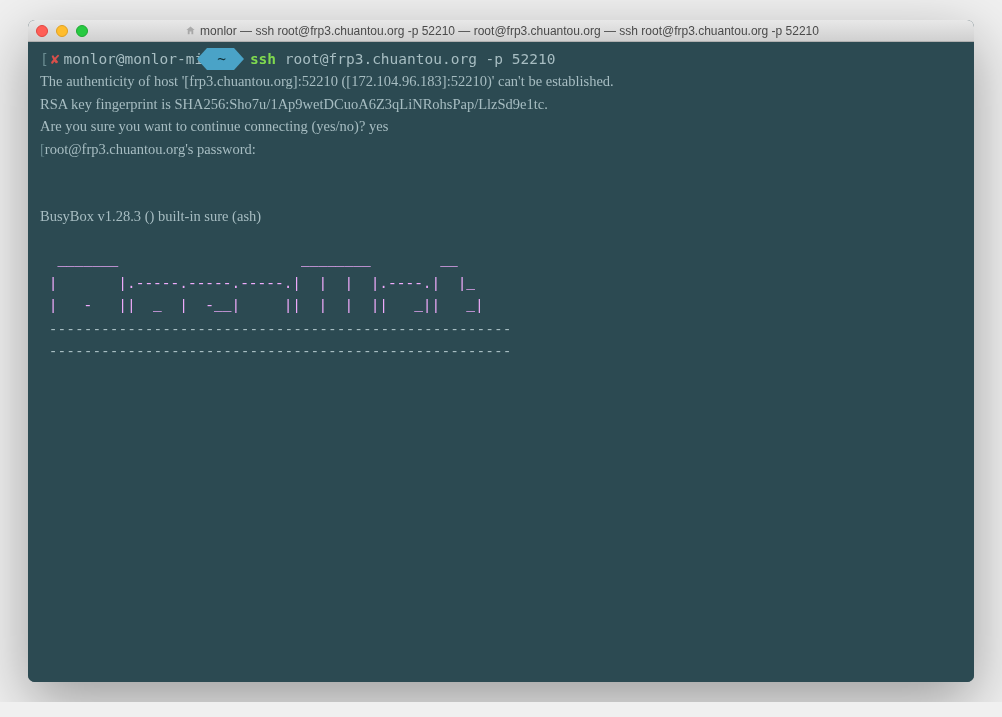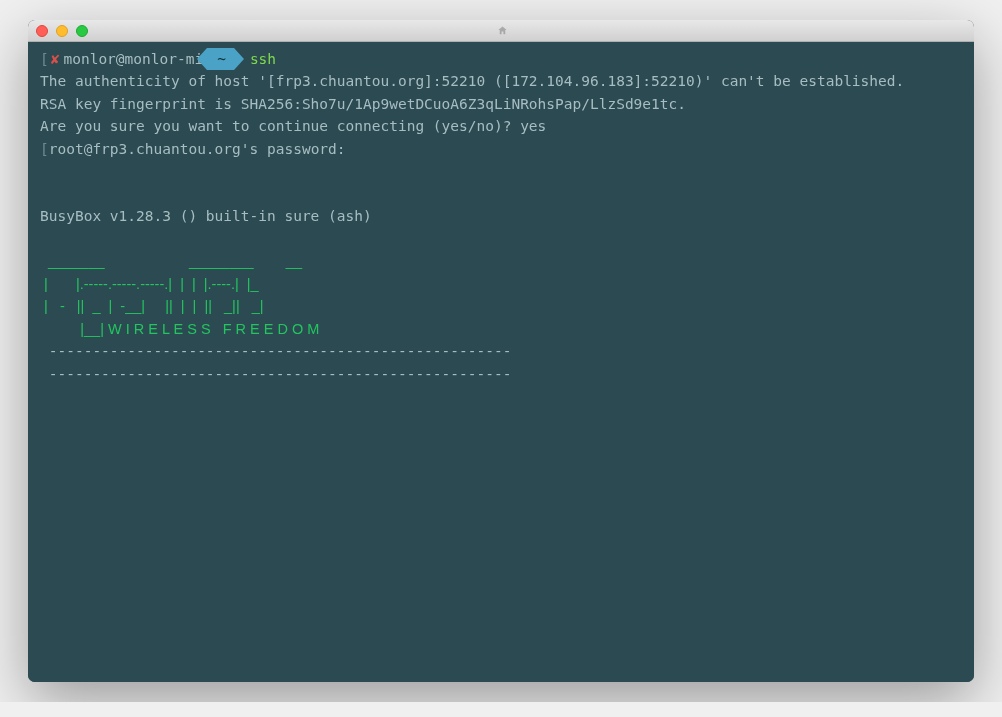--- a/index.html
+++ b/index.html
@@ -86,64 +86,65 @@
     border-bottom: 11px solid transparent;
     border-right: 10px solid #4aa3c7;
   }
   .arrow-seg::after {
     content:'';
     position:absolute; right:-10px; top:0;
     border-top: 11px solid transparent;
     border-bottom: 11px solid transparent;
     border-left: 10px solid #4aa3c7;
   }
-  .cmd-ssh { color: #7fd94f; margin-left: 16px; }
+  .cmd-ssh { color: #7fd94f; margin-left: 16px; font-weight: bold; }
   .cmd-args { color: #a7bdc2; }
-  .out-line { color: #a7bdc2; white-space: pre-wrap; word-break: break-all; }
-  .ascii { white-space: pre; color: #22c55e; font-family: Liberation Sans, sans-serif; }
+  .out-line { color: #a7bdc2; white-space: pre-wrap; word-break: break-all; font-family: Liberation Serif, serif; }
+  .ascii { white-space: pre; color: #f0abfc; font-family: Liberation Mono, monospace; }
   .divider { color: #a7bdc2; letter-spacing: 0; white-space: pre; overflow:hidden; }
   .blank { height: 1.55em; }
 </style>
 </head>
 <body>
 
 <div class="window">
   <div class="titlebar">
     <div class="traffic-lights">
       <div class="traffic-light tl-red"></div>
       <div class="traffic-light tl-yellow"></div>
       <div class="traffic-light tl-green"></div>
     </div>
     <div class="title-text">
       <svg class="home-icon" viewBox="0 0 24 24">
           <path fill="#777" d="M12 3l9 8h-3v9h-4v-6H10v6H6v-9H3z"></path>
         </svg>
+      <span>monlor — ssh root@frp3.chuantou.org -p 52210 — root@frp3.chuantou.org — ssh root@frp3.chuantou.org -p 52210</span>
     </div>
   </div>
 
   <div class="terminal-body">
     <div class="prompt-line">
       <span class="bracket">[</span>
       <span class="x-icon">✘</span>
       <span class="user-host">monlor@monlor-mi</span>
       <span class="arrow-body">
         <span class="arrow-seg">~</span>
       </span>
       <span class="cmd-ssh">ssh</span>
       <span>&nbsp;</span>
+      <span class="cmd-args">root@frp3.chuantou.org -p 52210</span>
     </div>
 
     <div class="out-line">The authenticity of host '[frp3.chuantou.org]:52210 ([172.104.96.183]:52210)' can't be established.</div>
     <div class="out-line">RSA key fingerprint is SHA256:Sho7u/1Ap9wetDCuoA6Z3qLiNRohsPap/LlzSd9e1tc.</div>
     <div class="out-line">Are you sure you want to continue connecting (yes/no)? yes</div>
     <div class="out-line"><span class="bracket">[</span><span>root@frp3.chuantou.org's password:</span></div>
     <div class="blank"></div>
     <div class="blank"></div>
     <div class="out-line">BusyBox v1.28.3 () built-in sure (ash)</div>
     <div class="blank"></div>
     <div class="ascii">  _______                     ________        __</div>
     <div class="ascii"> |       |.-----.-----.-----.|  |  |  |.----.|  |_</div>
     <div class="ascii"> |   -   ||  _  |  -__|     ||  |  |  ||   _||   _|</div>
-    <div class="ascii">          |__| W I R E L E S S   F R E E D O M</div>
     <div class="divider"> -----------------------------------------------------</div>
     <div class="divider"> -----------------------------------------------------</div>
   </div>
 </div>
 
 </body></html>

